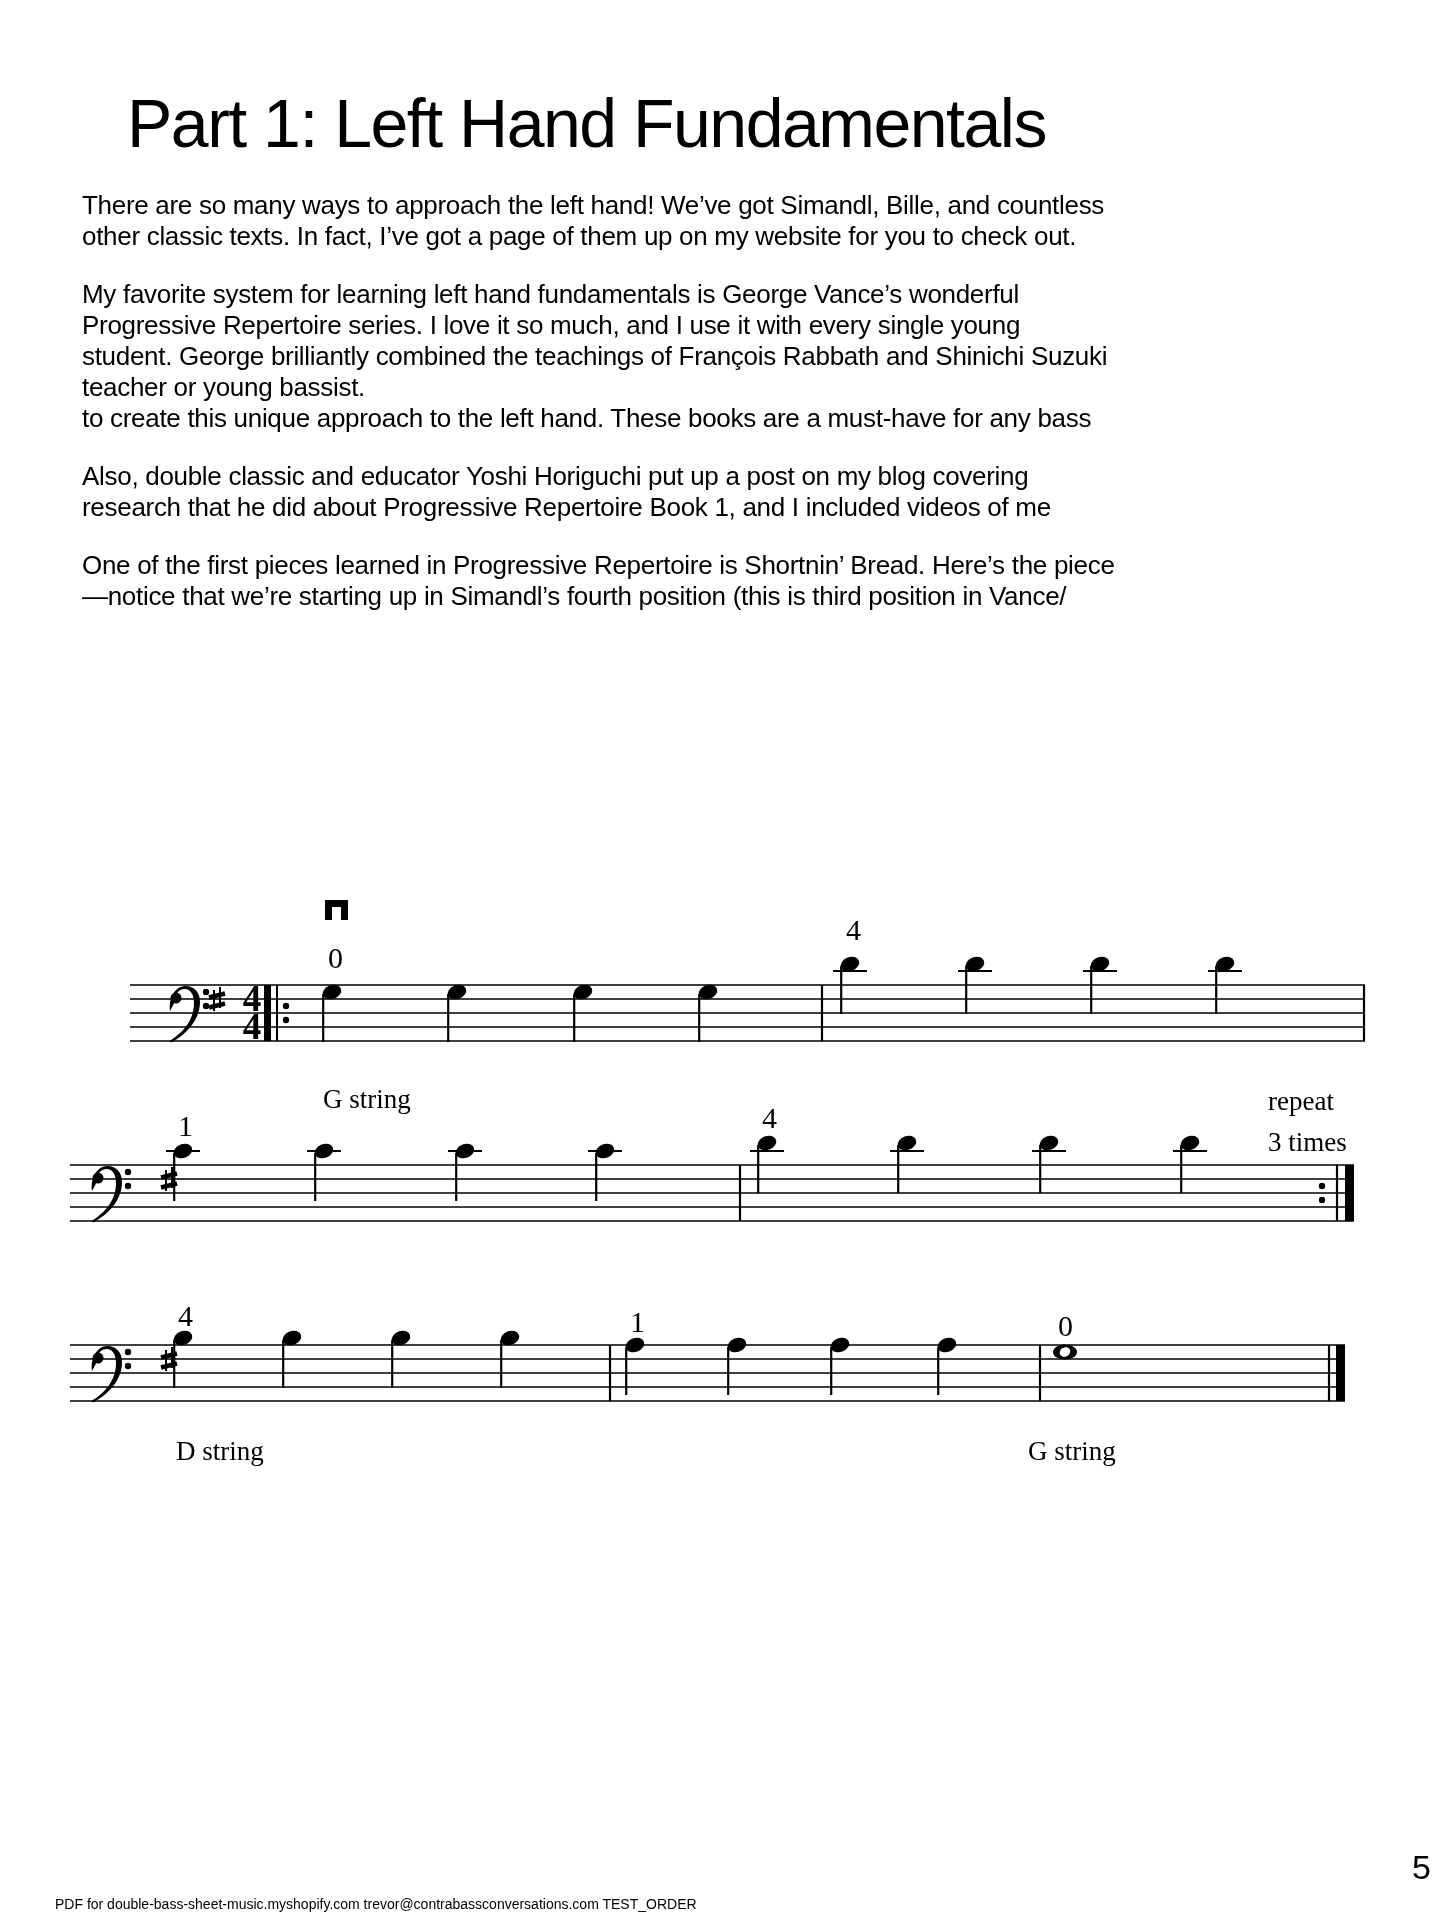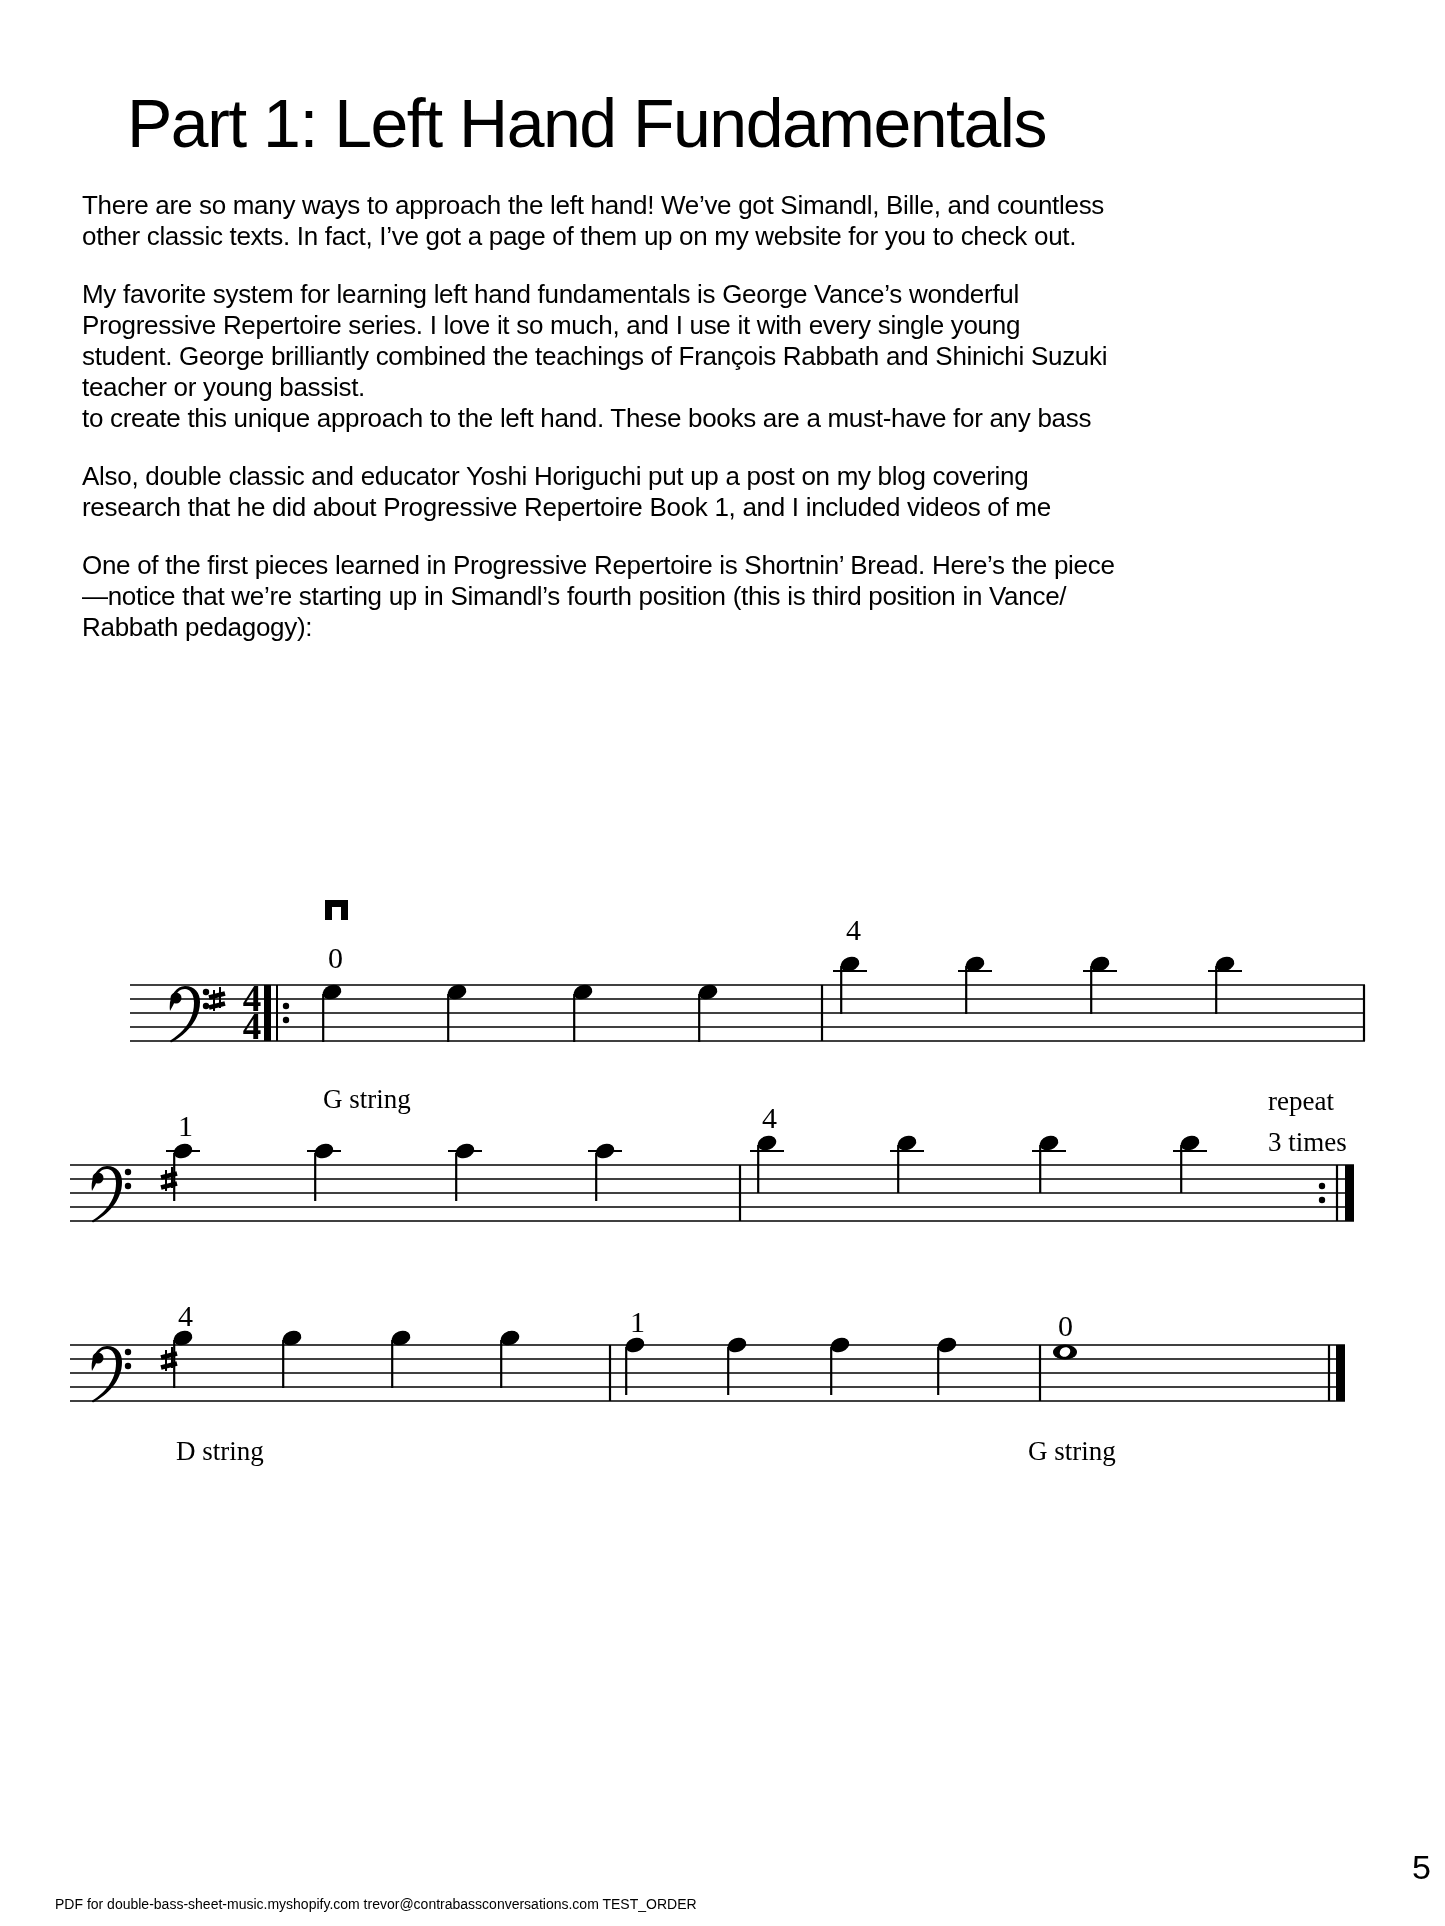--- a/index.html
+++ b/index.html
@@ -49,21 +49,20 @@
         <div class="line"><span>teacher or young bassist.</span></div>
         <div class="line"><span>to create this unique approach to the left hand.  These books are a must-have for any bass</span></div>
       </div>
       <div class="para">
         <div class="line"><span>Also, double classic and educator Yoshi Horiguchi </span><a class="lnk">put up a post on my blog</a><span> covering</span></div>
         <div class="line"><span>research that he did about Progressive Repertoire Book 1, and I included videos of me</span></div>
       </div>
       <div class="para">
         <div class="line"><span>One of the first pieces learned in Progressive Repertoire is Shortnin’ Bread.  Here’s the piece</span></div>
         <div class="line"><span>—notice that we’re starting up in Simandl’s fourth position (this is third position in Vance/</span></div>
-        <div class="line"><span>Rabbath pedagogy):</span></div>
       </div>
     </div>
   <svg class="score" id="score" width="1445" height="640" viewBox="0 0 1445 640">
       <g fill="#000" stroke="none">
         <line x1="130" y1="105" x2="1365" y2="105" stroke="#000" stroke-width="1.4"></line>
         <line x1="130" y1="119" x2="1365" y2="119" stroke="#000" stroke-width="1.4"></line>
         <line x1="130" y1="133" x2="1365" y2="133" stroke="#000" stroke-width="1.4"></line>
         <line x1="130" y1="147" x2="1365" y2="147" stroke="#000" stroke-width="1.4"></line>
         <line x1="130" y1="161" x2="1365" y2="161" stroke="#000" stroke-width="1.4"></line>
         <g transform="translate(168,105)">

